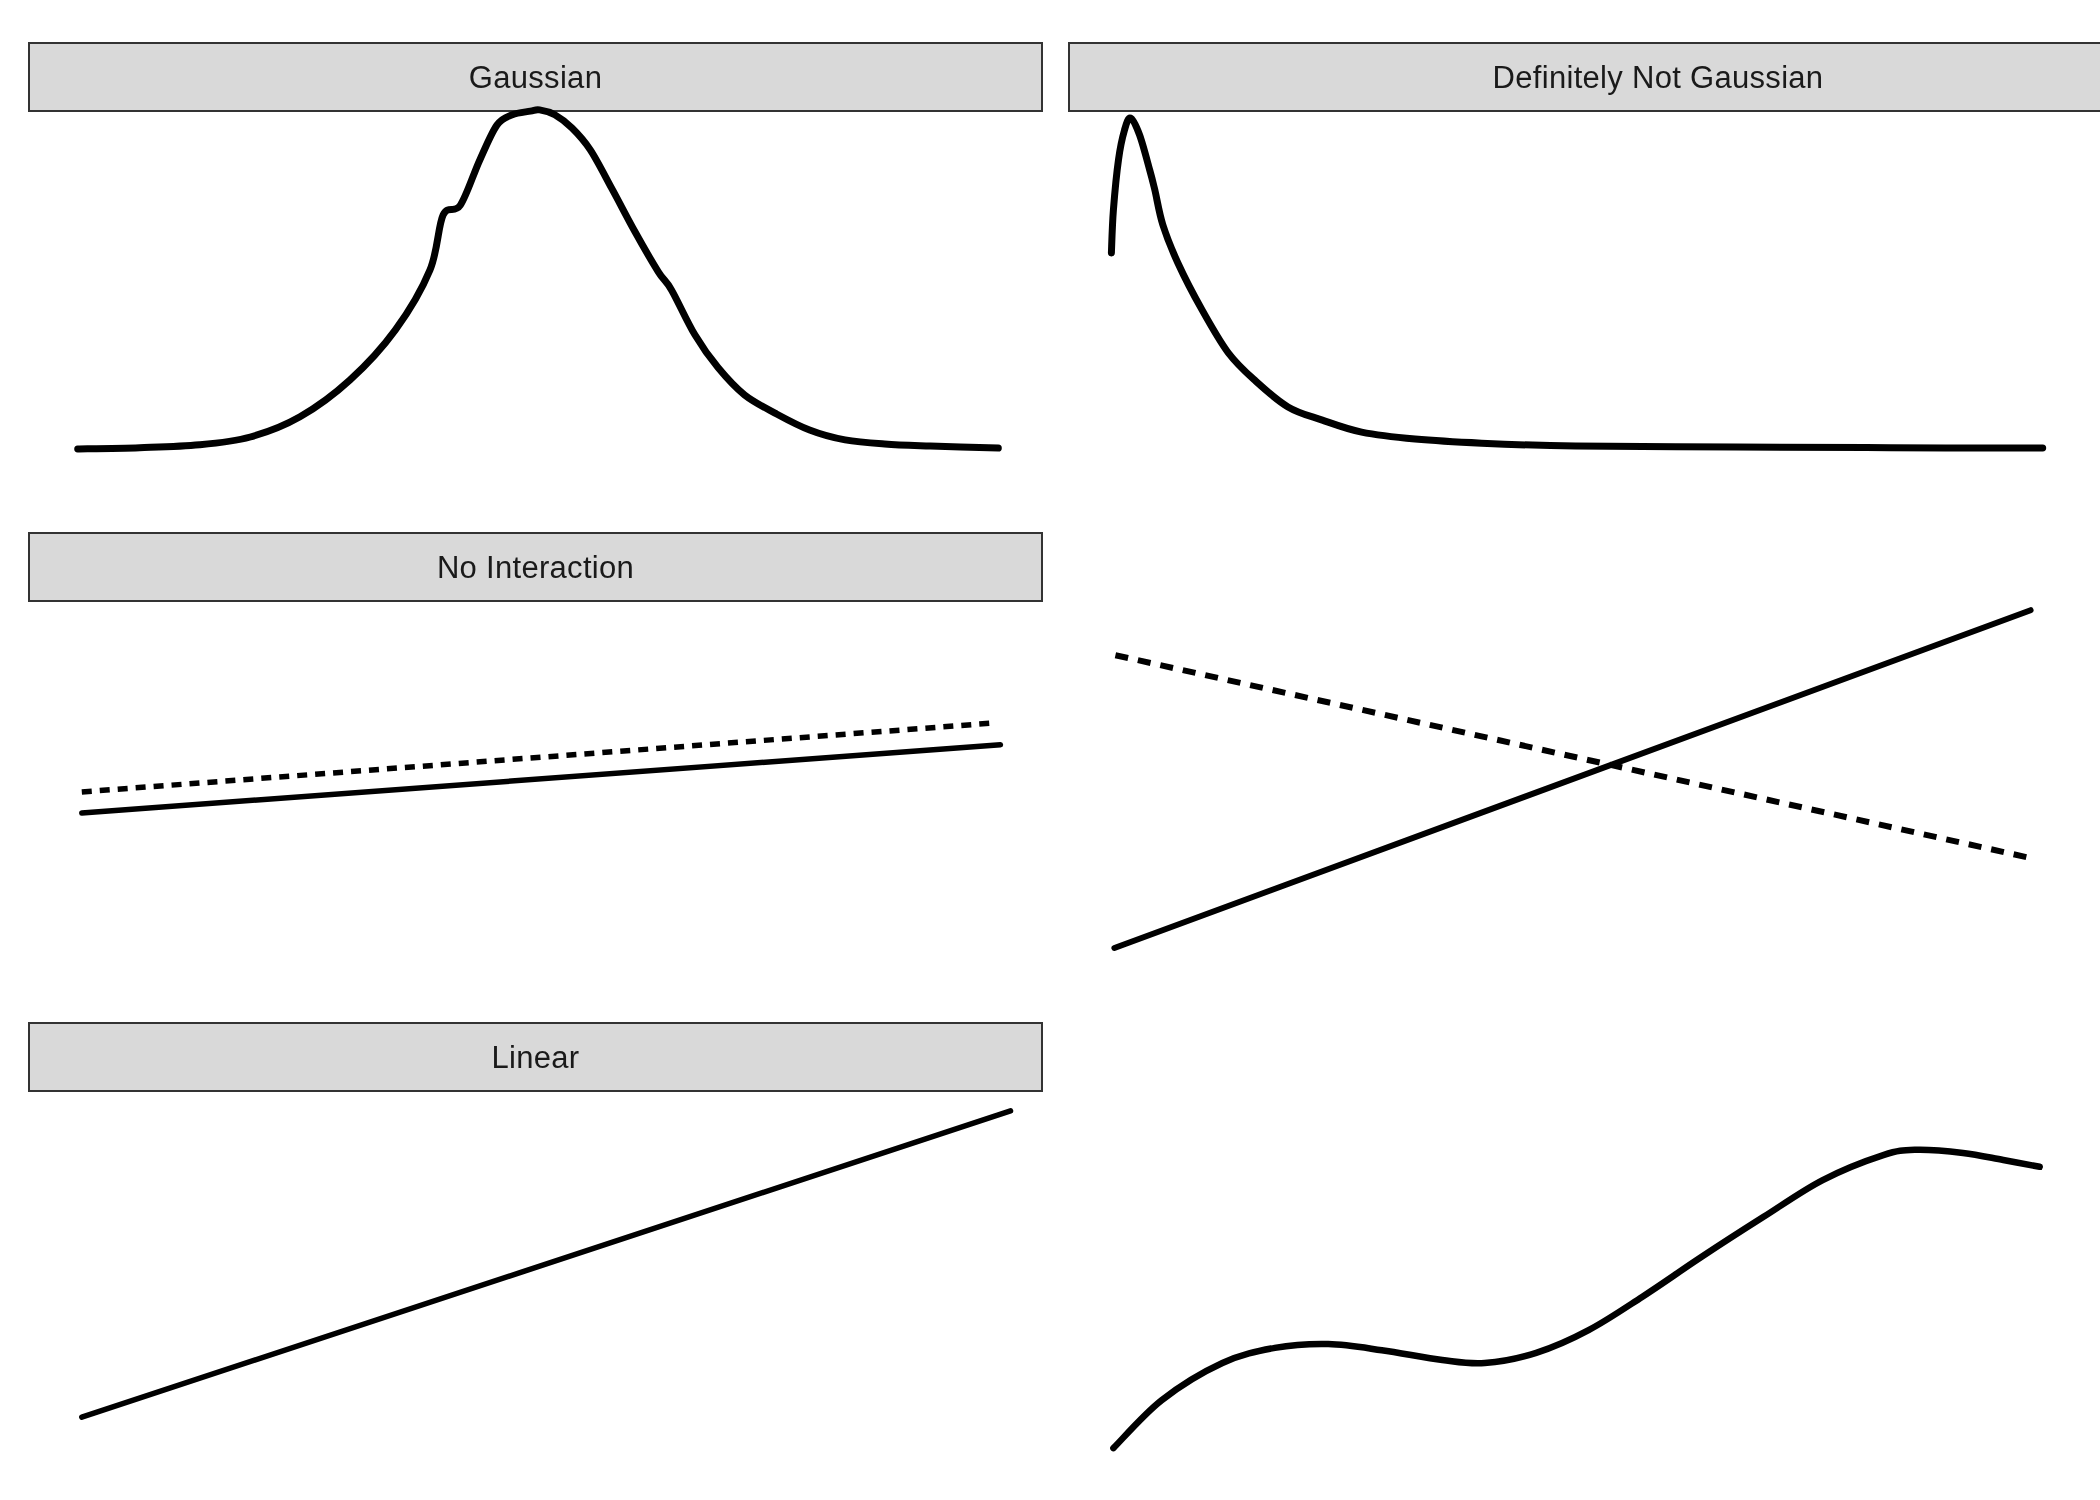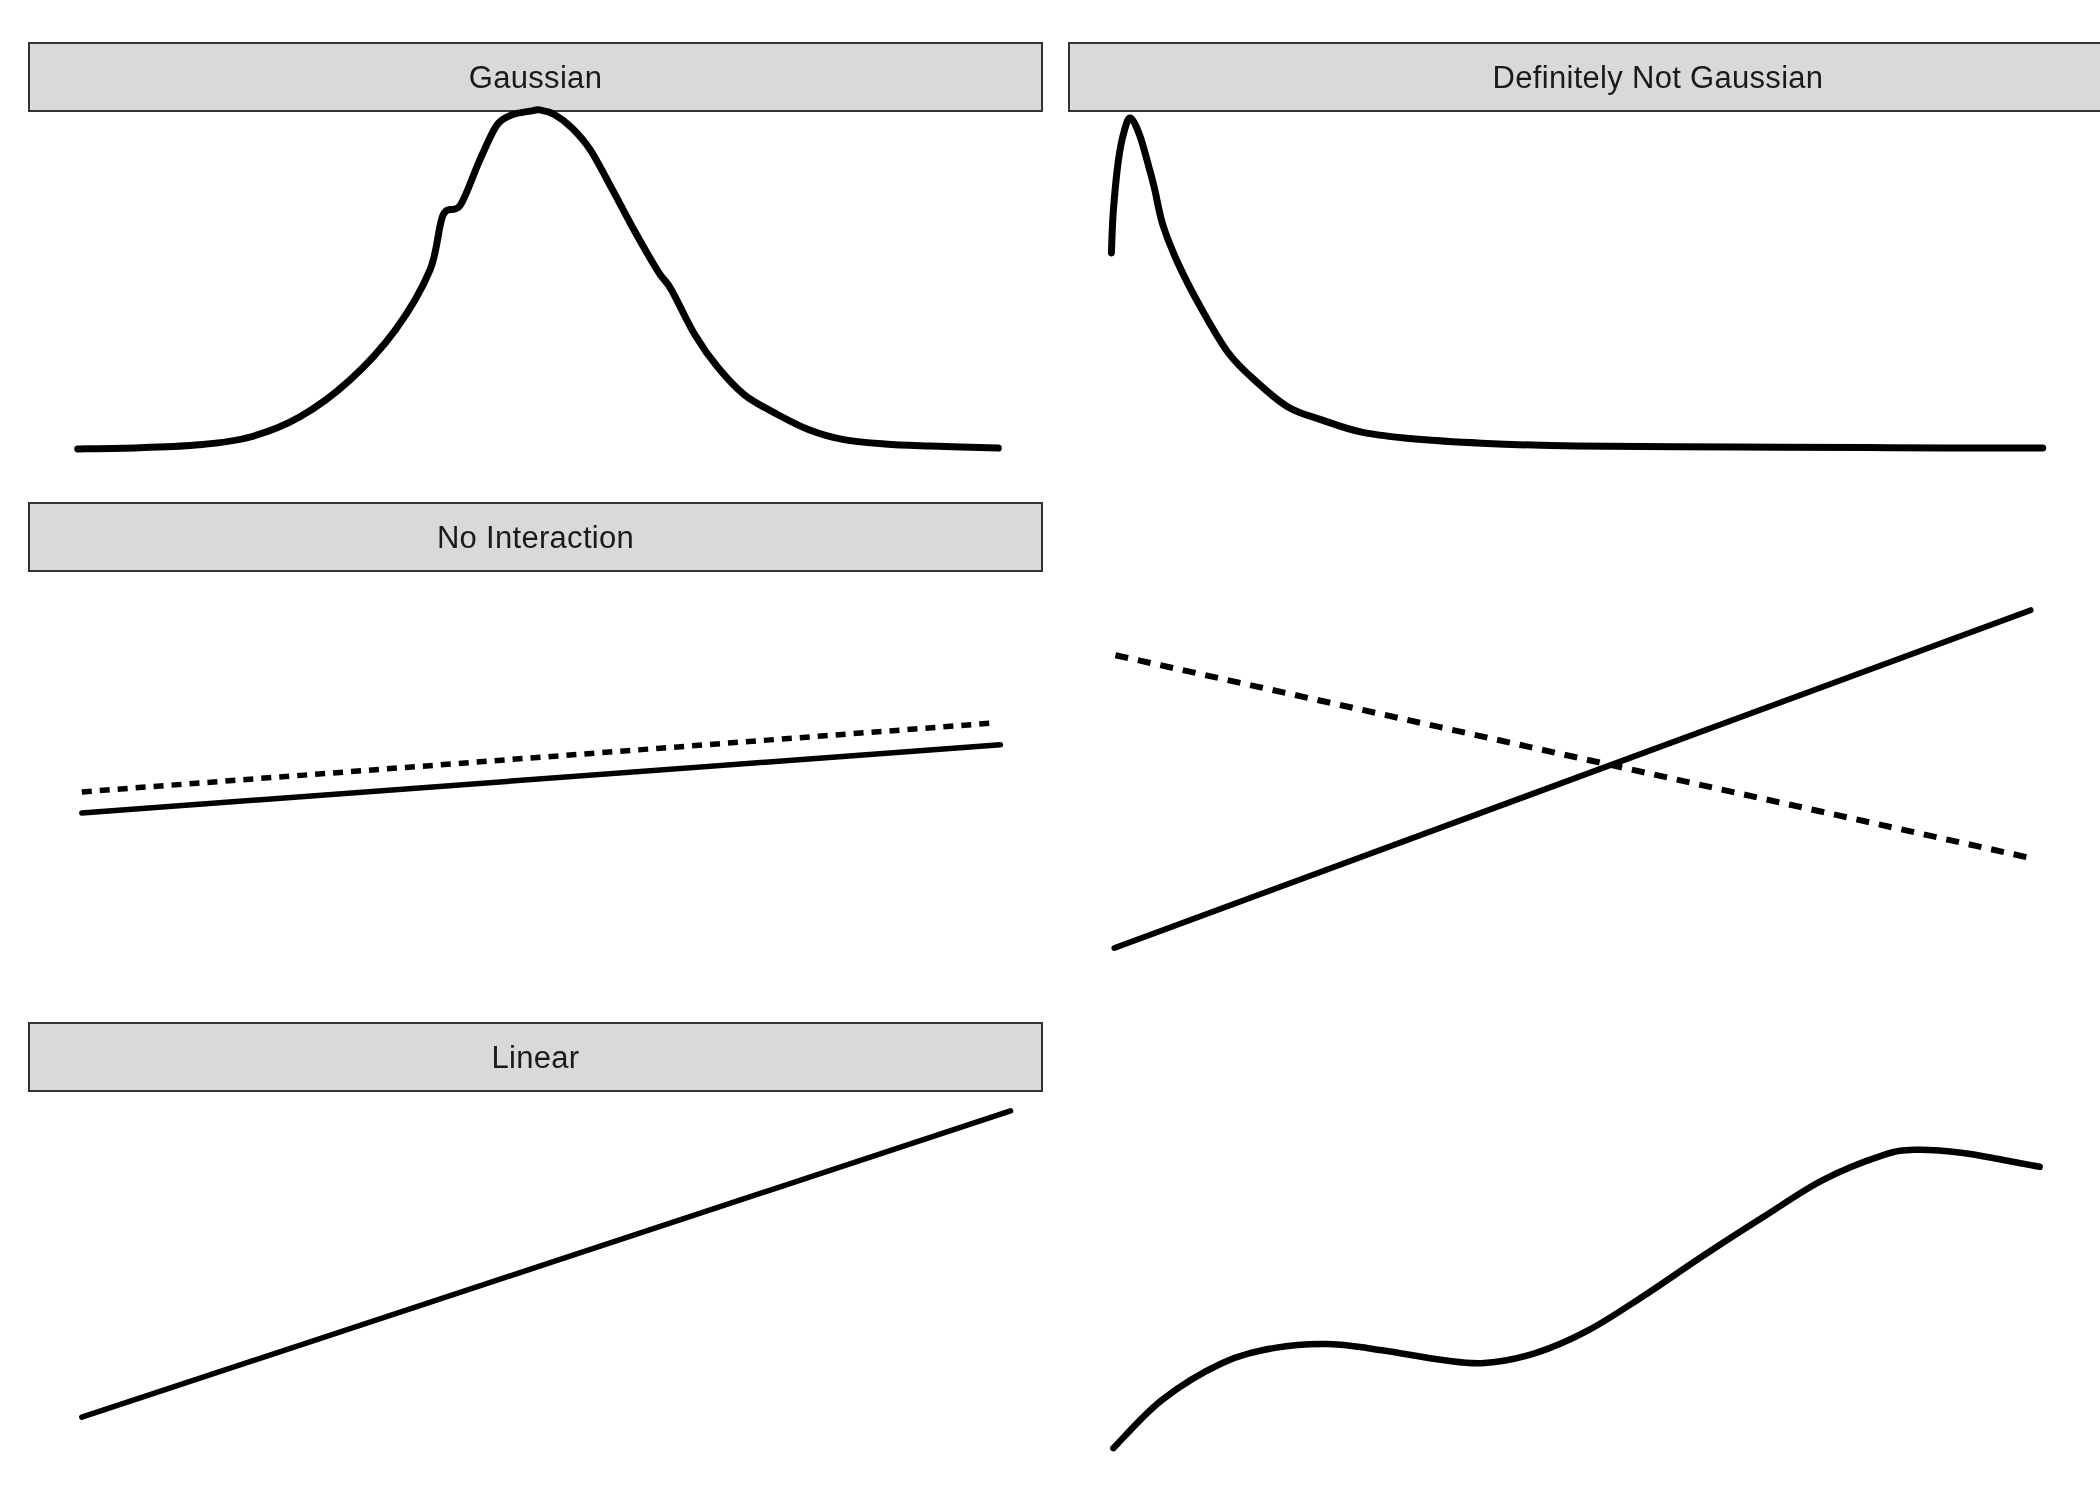--- a/index.html
+++ b/index.html
@@ -5,21 +5,21 @@
   html,body{margin:0;padding:0;background:#ffffff;}
   .page{position:relative;width:2100px;height:1500px;background:#ffffff;overflow:hidden;
         font-family:"Liberation Sans",sans-serif;}
   .strip{position:absolute;height:70px;background:var(--strip-fill,#d9d9d9);
          border:2.5px solid var(--strip-border,#333333);box-sizing:border-box;
          display:flex;align-items:center;justify-content:center;}
   .strip-title{font-size:31px;color:var(--strip-text,#1a1a1a);letter-spacing:0.3px;line-height:1;}
   .c0{left:28px;width:1015px;}
   .c1{left:1068px;width:1180px;}
   .r0{top:22px;margin-top:20px;}
-  .r1{top:502px;}
+  .r1{top:532px;}
   .r2{top:1022px;}
   svg.plot{position:absolute;left:0;top:0;display:block;}
 </style>
 </head>
 <body>
 
 <div class="page">
 
   <div class="strip r0 c0">
     <span class="strip-title">Gaussian</span>

